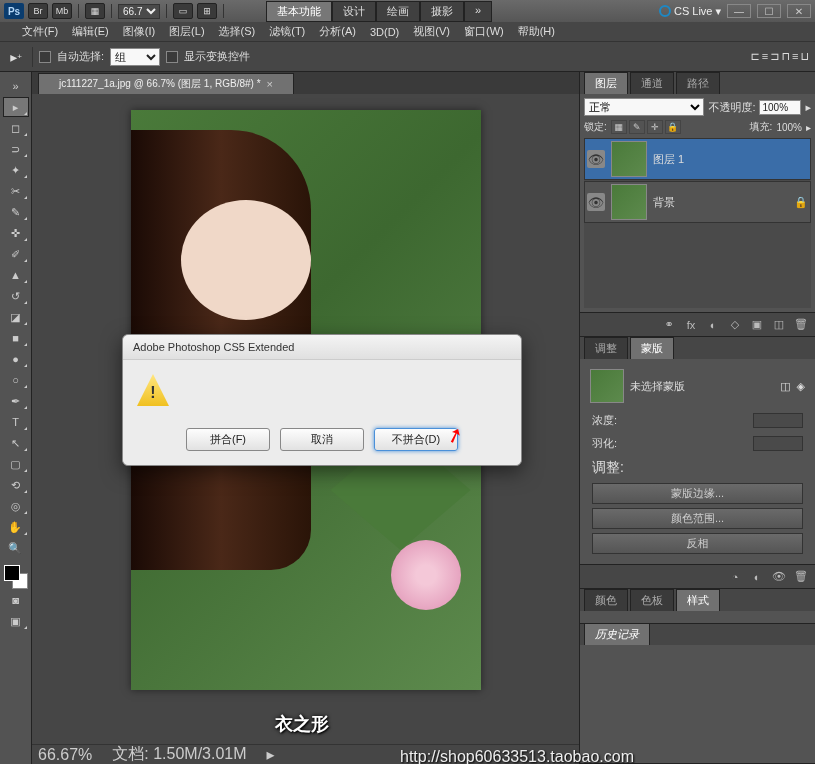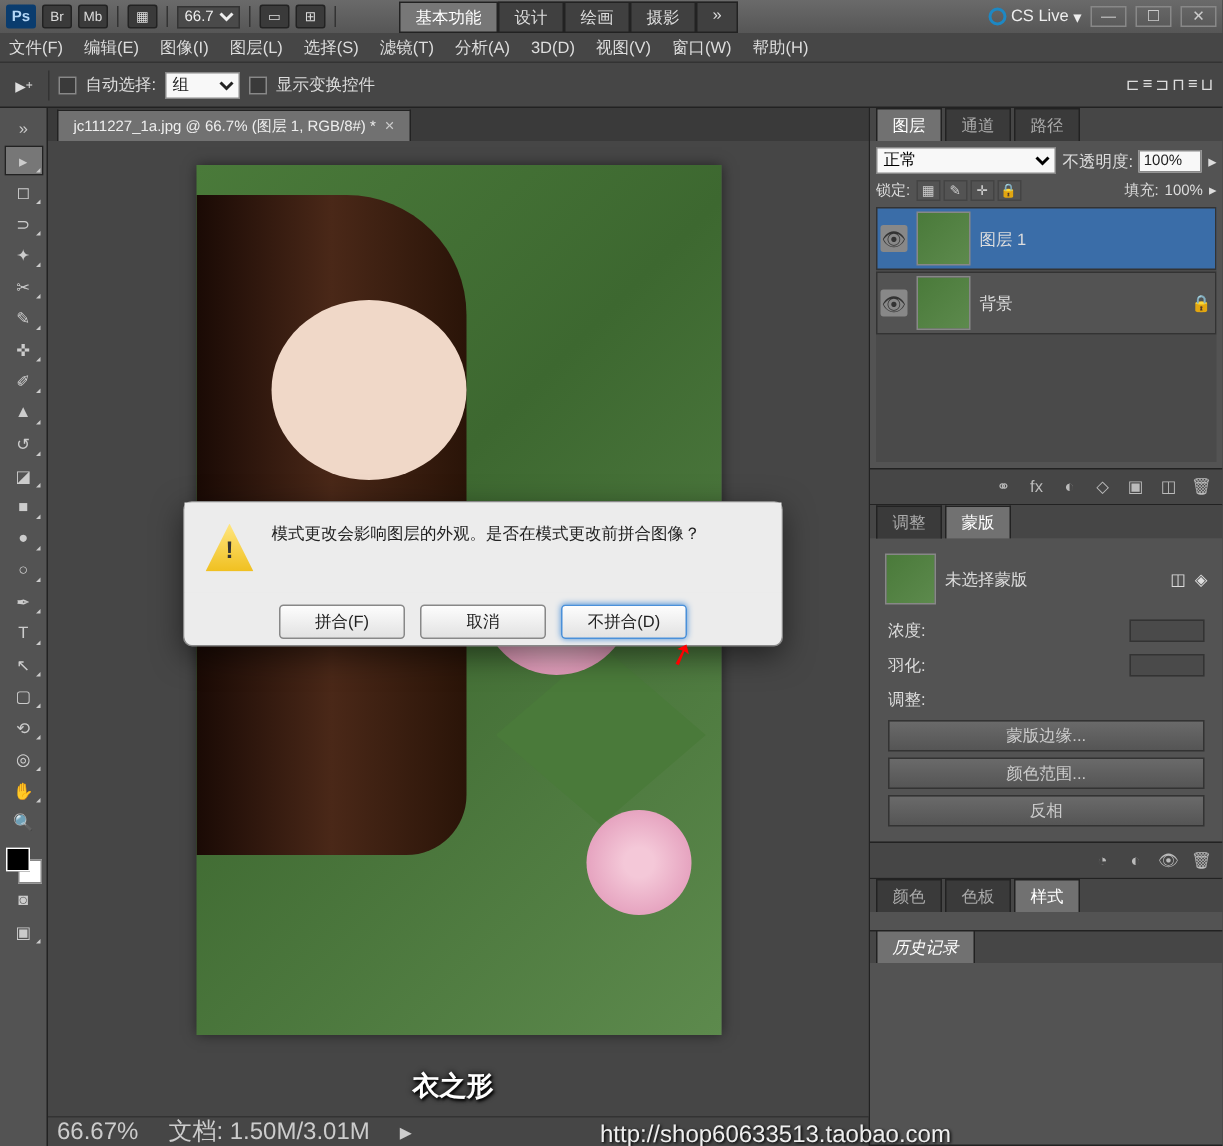--- a/index.html
+++ b/index.html
@@ -10,40 +10,40 @@
 .topbar .sep { width: 1px; height: 14px; background: #333; margin: 0 2px; }
 .topbar select { font-size: 10px; background:#4a4a4a; color:#eee; border:1px solid #333; }
 .topbar .tabgrp { display:flex; margin-left:4px;padding-left:32px;}
 .topbar .tab { padding: 2px 10px; background: #404040; border:1px solid #222; font-size: 11px; color:#ddd; }
 .topbar .tab.active { background: #777; color:#fff; }
 .topbar .spacer { flex:1; }
 .topbar .cslive { color:#eee; font-size:11px; display:flex; align-items:center; gap:3px; }
 .topbar .cslive .o { width:12px;height:12px;border:2px solid #1d88c4;border-radius:50%; }
 .topbar .winbtn { width:24px;height:14px;border:1px solid #888;display:flex;align-items:center;justify-content:center;color:#ccc;margin-left:2px;font-size:10px; }
 
-.menubar { height: 20px; background: #464646; display:flex; align-items:center; padding:0 0; gap:2px; border-bottom:1px solid #333; }
+.menubar { height: 20px; background: #464646; display:flex; align-items:center; padding:0 16px; gap:2px; border-bottom:1px solid #333; }
 .menubar span { padding: 2px 6px; color:#ddd; font-size:11px; cursor:default; }
 
 .optionsbar { height: 30px; background: #464646; display:flex; align-items:center; padding:0 6px; gap:6px; border-bottom:1px solid #222; font-size:11px; color:#ddd; }
 .optionsbar .arrow-icon { width:20px;height:20px;display:flex;align-items:center;justify-content:center;color:#ddd;font-size:14px; }
 .optionsbar .chk { width:12px;height:12px;border:1px solid #888;background:#3a3a3a; }
 .optionsbar select { font-size:11px; background:#f8f8f8; color:#222; border:1px solid #888; width:50px; height:18px; }
 
 .main { display:flex; height: 692px; }
 .toolbox { width: 32px; background:#535353; border-right:1px solid #222; display:flex; flex-direction:column; align-items:center; padding-top:4px; gap:1px; }
 .toolbox .tool { width:26px;height:20px;display:flex;align-items:center;justify-content:center;color:#ccc;border:1px solid transparent; position:relative; }
 .toolbox .tool.sel { background:#777;border-color:#222; }
 .toolbox .tool .tri { position:absolute;bottom:1px;right:1px;width:0;height:0;border-right:3px solid #ccc;border-top:3px solid transparent; }
 .swatch-s { margin-top:6px; width:24px;height:24px;position:relative; }
 .swatch-s .fg { position:absolute;top:0;left:0;width:16px;height:16px;background:#000;border:1px solid #fff; z-index:1; }
 .swatch-s .bg { position:absolute;bottom:0;right:0;width:16px;height:16px;background:#fff;border:1px solid #888; }
 
 .workarea { flex:1; background:#464646; display:flex; flex-direction:column; }
 .doctabs { height:22px; background:#3a3a3a; display:flex; align-items:flex-end; padding-left:6px; }
-.doctabs .tab { background:#717171; padding:3px 10px; font-size:10px; color:#eee; border:1px solid #222; border-bottom:none; display:flex;align-items:center;gap:6px; }
+.doctabs .tab { background:#717171; padding:3px 20px; font-size:10px; color:#eee; border:1px solid #222; border-bottom:none; display:flex;align-items:center;gap:6px; }
 .doctabs .tab .x { color:#ccc; font-size:11px; }
 .canvas-area { flex:1; background:#464646; display:flex; align-items:flex-start; justify-content:center; padding-top:16px; position:relative; }
 .canvas { width:350px; height:580px; background:linear-gradient(135deg,#4a7a3a 0%,#3d6830 40%,#5d8a4d 100%); position:relative; overflow:hidden; box-shadow:0 0 8px rgba(0,0,0,0.5); }
 .canvas .flower1 { position:absolute; width:100px;height:100px;background:radial-gradient(circle,#f4c8d8 20%,#e6a4c0 60%,#d584a8 100%); border-radius:50%; top:240px; right:60px; }
 .canvas .flower2 { position:absolute; width:70px;height:70px;background:radial-gradient(circle,#f4c8d8 20%,#e6a4c0 70%); border-radius:50%; bottom:80px; right:20px; }
 .canvas .hair { position:absolute; width:180px; height:440px; background:linear-gradient(90deg,#1a0a05,#4a2818,#2a1408); top:20px; left:0; border-radius:0 80px 40px 0; }
 .canvas .face { position:absolute; width:130px; height:120px; background:#f0d8c8; top:90px; left:50px; border-radius:50%; }
 .canvas .leaf { position:absolute; width:140px;height:120px; background:#4a7a3a; clip-path:polygon(50% 0,100% 50%,50% 100%,0 50%); right:10px;bottom:140px; }
 .statusbar { height:20px; background:#464646; display:flex; align-items:center; padding:0 6px; font-size:16px; color:#ccc; border-top:1px solid #333; gap:20px;}
 
@@ -75,21 +75,21 @@
 .maskctrl { display:flex;align-items:center;justify-content:space-between;padding:4px 8px;font-size:11px; }
 .maskctrl input { width:50px;background:#4a4a4a;color:#aaa;border:1px solid #333;font-size:10px;padding:1px; }
 .maskbtn { width:100%;padding:2px;background:linear-gradient(#6a6a6a,#555);border:1px solid #333;color:#ccc;font-size:11px;margin:2px 0; }
 
 .dialog-overlay { position:absolute; top:0;left:0;width:100%;height:100%;display:flex;align-items:flex-start;justify-content:flex-start; pointer-events:none;}
 .dialog { position:absolute; top:240px; left:90px; width:400px; background:#e8e8e8; border:1px solid #888;border-radius:6px; box-shadow:0 6px 20px rgba(0,0,0,0.5); pointer-events:auto; }
 .dialog .dtitle { padding:6px 10px; font-size:11px; color:#333; border-bottom:1px solid #ccc; background:linear-gradient(#f4f4f4,#e0e0e0); border-radius:6px 6px 0 0; }
 .dialog .dbody { padding:14px; display:flex; gap:12px; align-items:flex-start; background:#ececec; }
 .dialog .warn { width:32px;height:32px;background:linear-gradient(#ffe680,#f0c020);clip-path:polygon(50% 0,100% 100%,0 100%);display:flex;align-items:center;justify-content:center;font-weight:bold;color:#333;font-size:16px;padding-top:6px; }
 .dialog .dmsg { flex:1; font-size:11px; color:#222; line-height:1.4; }
-.dialog .dbtns { padding:8px 14px 4px; display:flex; justify-content:center; gap:10px; background:#ececec; border-radius:0 0 6px 6px;}
+.dialog .dbtns { padding:8px 14px 14px; display:flex; justify-content:center; gap:10px; background:#ececec; border-radius:0 0 6px 6px;}
 .dialog .dbtns button { width:84px; padding:3px 0; font-size:11px; background:linear-gradient(#fdfdfd,#e2e2e2); border:1px solid #888; border-radius:3px; color:#222;}
 .dialog .dbtns button.focus { box-shadow:0 0 4px #4a90d9; border-color:#4a90d9; }
 .redarrow { position:absolute; top:330px; left:414px; color:red; font-size:20px; transform:rotate(250deg); }
 
 .watermark { position:absolute; bottom:8px; right:250px; font-size:18px; color:#fff; text-shadow:1px 1px 2px #000,0 0 4px #000; font-weight:bold; pointer-events:none;}
 .watermark2 { position:absolute; bottom:-2px; left:400px; font-size:16px; color:#eee; text-shadow:1px 1px 2px #000; pointer-events:none; }
 </style>
 </head>
 <body>
 
@@ -197,23 +197,23 @@
       <div class="canvas">
         <div class="hair"></div>
         <div class="face"></div>
         <div class="leaf"></div>
         <div class="flower1"></div>
         <div class="flower2"></div>
       </div>
 
       <div class="dialog-overlay">
         <div class="dialog">
+          <div class="dtitle">Adobe Photoshop CS5 Extended</div>
           <div class="dbody">
             <div class="warn">!</div>
-            <div class="dmsg">模式更改会影响图层的外观。是否在模式更改前拼合图像？</div>
           </div>
           <div class="dbtns">
             <button>拼合(F)</button>
             <button>取消</button>
             <button class="focus">不拼合(D)</button>
           </div>
         </div>
         <div class="redarrow">➘</div>
       </div>
 
@@ -294,21 +294,21 @@
         </div>
         <div class="maskctrl">
           <span>浓度:</span>
           <input disabled="" style="">
         </div>
         <div class="maskctrl">
           <span>羽化:</span>
           <input disabled="" style="">
         </div>
         <div style="padding:4px 8px;">
-          <div style="font-size:11px;margin-bottom:4px;">调整:</div>
+          <div style="font-size:14px;margin-bottom:4px;">调整:</div>
           <button class="maskbtn">蒙版边缘...</button>
           <button class="maskbtn">颜色范围...</button>
           <button class="maskbtn">反相</button>
         </div>
       </div>
       <div class="pfoot">
         <span>◔</span>
         <span>◐</span>
         <span>👁</span>
         <span>🗑</span>

